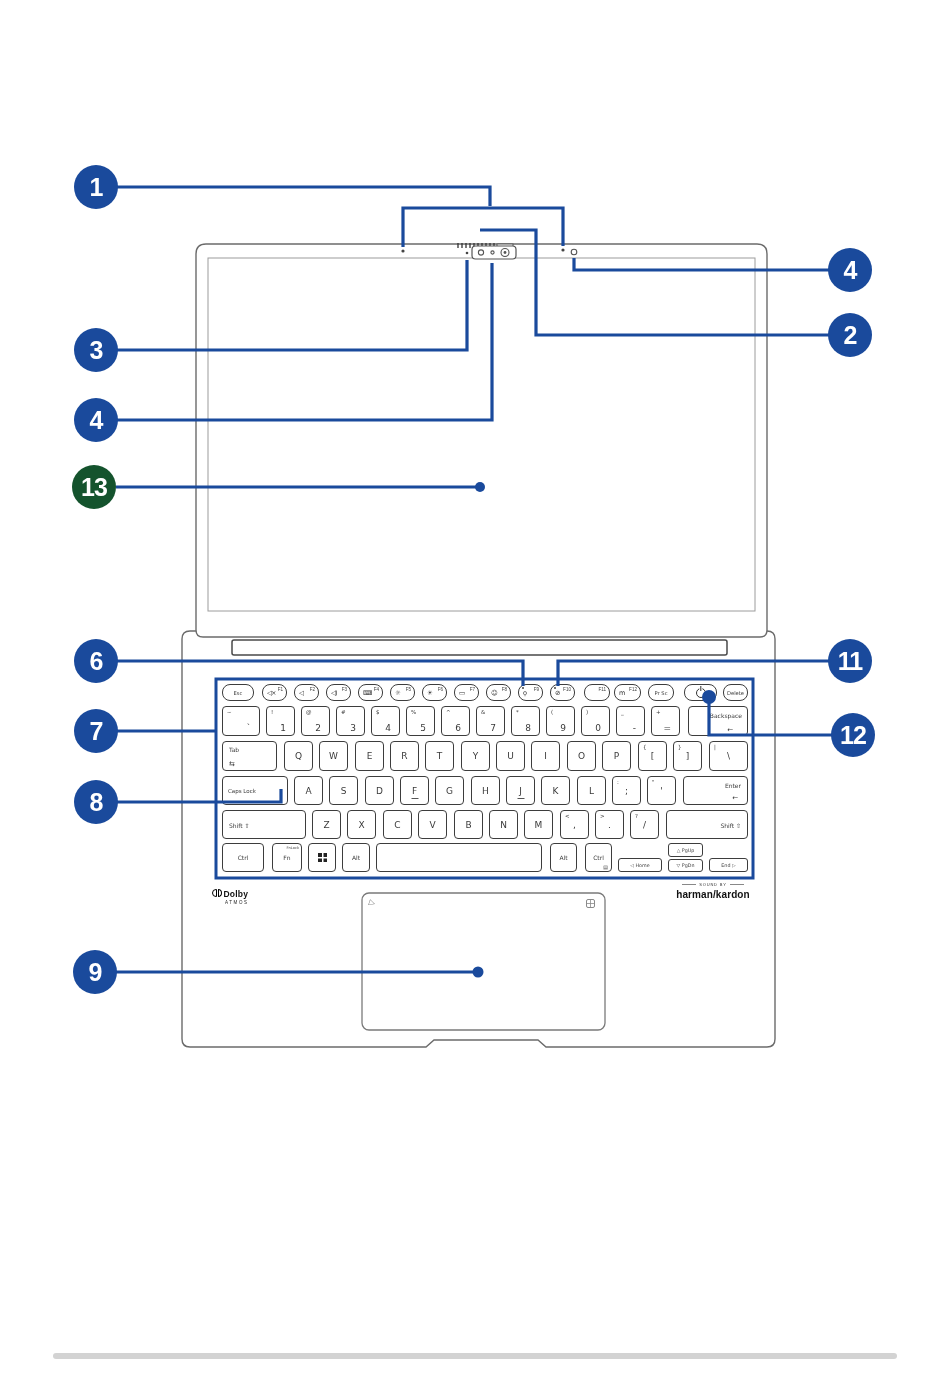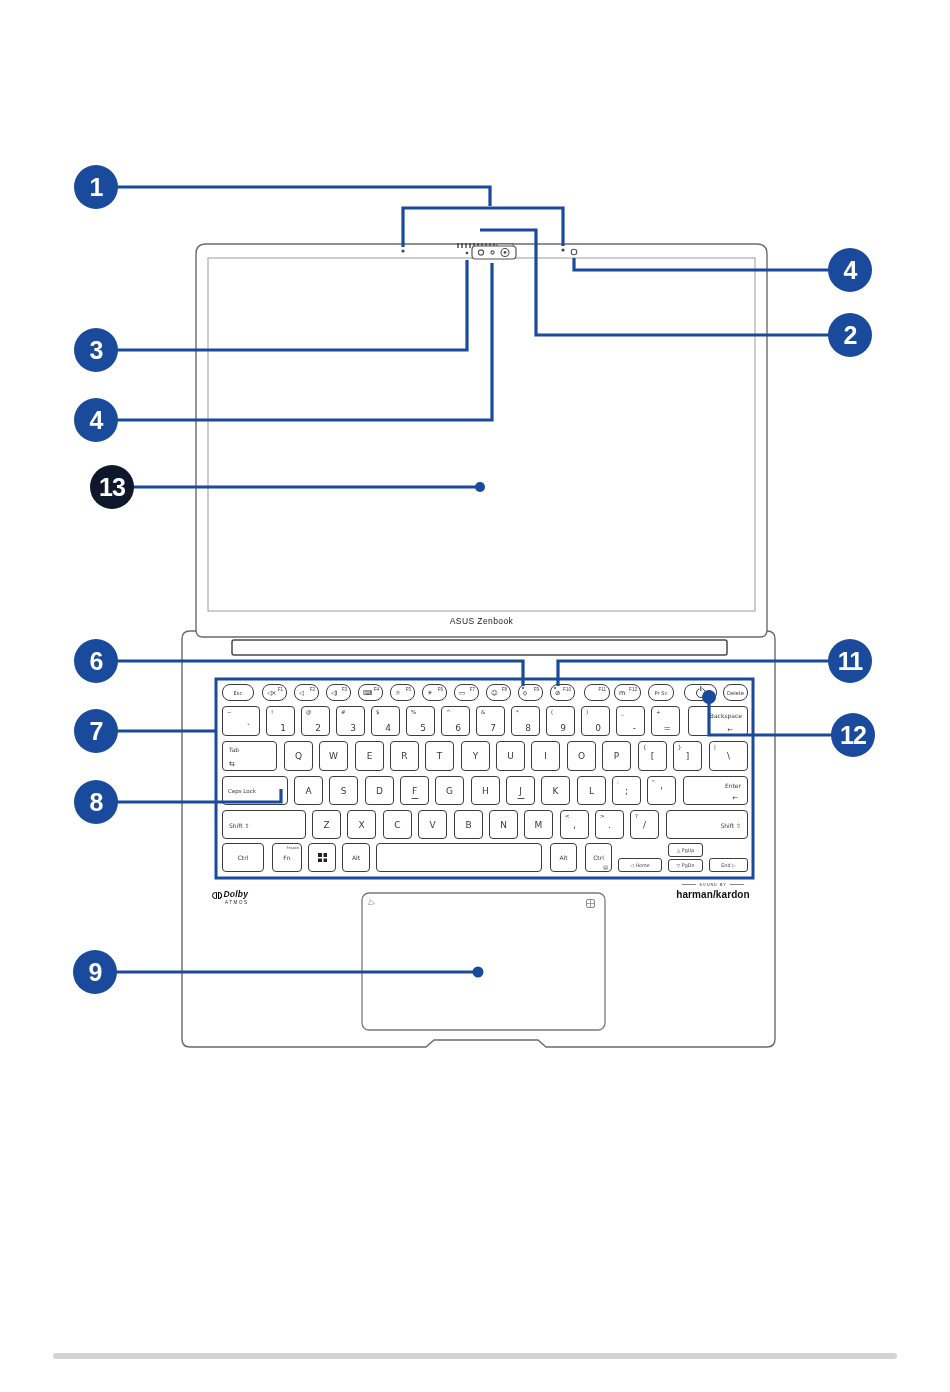--- a/index.html
+++ b/index.html
@@ -43,21 +43,21 @@
   .fled{position:absolute;top:2px;left:2.5px;width:2px;height:2px;border-radius:50%;background:#444;}
   .bmp{position:absolute;bottom:5px;left:50%;transform:translateX(-50%);width:7px;height:1px;background:#555;}
   .winlogo{width:9px;height:9px;
      background:linear-gradient(#fff,#fff) 4px 0/1.5px 9px no-repeat,
                 linear-gradient(#fff,#fff) 0 4px/9px 1.5px no-repeat,#222;}
   .pwrglyph{width:8px;height:8px;border:1.2px solid #333;border-radius:50%;position:relative;margin:auto;}
   .pwrglyph:after{content:"";position:absolute;left:50%;top:-2.5px;width:1.4px;height:4.5px;background:#333;
                   transform:translateX(-50%);box-shadow:0 0 0 1px #fff;}
   
   .dolby{position:absolute;left:212px;top:889px;z-index:2;color:#111;}
-  .dolby .row{display:flex;align-items:flex-end;gap:1.5px;font-style:italic;}
+  .dolby .row{display:flex;align-items:flex-start;gap:1.5px;}
   .dd{display:flex;gap:1px;}
   .dd i{display:block;width:4.5px;height:7.5px;border:1.3px solid #000;box-sizing:border-box;}
   .dd i:first-child{border-radius:5px 0 0 5px;}
   .dd i:last-child{border-radius:0 5px 5px 0;}
   .dolby .name{font-size:8.5px;font-weight:bold;letter-spacing:0.2px;}
   .dolby .atmos{font-size:4.5px;letter-spacing:1.6px;margin-top:1px;margin-left:13px;color:#222;}
   .hk{position:absolute;left:672px;top:882px;width:82px;text-align:center;z-index:2;color:#111;}
   .hk .soundby{font-size:4px;letter-spacing:0.8px;color:#333;display:flex;align-items:center;gap:3px;justify-content:center;}
   .hk .soundby:before,.hk .soundby:after{content:"";display:block;width:14px;height:1px;background:#888;}
   .hk .name{font-size:10px;font-weight:bold;margin-top:1.5px;letter-spacing:0.1px;}
@@ -382,21 +382,20 @@
         <span class="mn">△ PgUp</span>
       </div>
       <div class="key navk" style="left: 668px; top: 859px; width: 35px; height: 13px;">
         <span class="mn">▽ PgDn</span>
       </div>
       <div class="key navk" style="left: 709px; top: 858px; width: 39px; height: 14px;">
         <span class="mn">End ▷</span>
       </div>
     </div>
 
-  <div class="screen-label">ASUS Zenbook</div>
 
   <div class="dolby">
     <div class="row">
       <span class="dd">
           <i></i>
           <i></i>
         </span>
       <span class="name">Dolby</span>
     </div>
     <div class="atmos">ATMOS</div>
@@ -427,21 +426,21 @@
     <path d="M115 972 H478"></path>
     <circle cx="478" cy="972" r="5.5" fill="#1a4a9c" stroke="none"></circle>
     <circle cx="709" cy="697" r="7" fill="#1a4a9c" stroke="none"></circle>
     <path d="M709 703 V735 H833"></path>
   </svg>
 
   <div class="footer-bar"></div>
 <div class="callout" style="left: 74px; top: 165px; background: rgb(26, 74, 156);">1</div>
     <div class="callout" style="left: 74px; top: 328px; background: rgb(26, 74, 156);">3</div>
     <div class="callout" style="left: 74px; top: 398px; background: rgb(26, 74, 156);">4</div>
-    <div class="callout" style="left: 90px; top: 465px; background: #0f172a;">13</div>
+    <div class="callout" style="left: 72px; top: 465px; background: #14532d;">13</div>
     <div class="callout" style="left: 74px; top: 639px; background: rgb(26, 74, 156);">6</div>
     <div class="callout" style="left: 74px; top: 709px; background: rgb(26, 74, 156);">7</div>
     <div class="callout" style="left: 74px; top: 780px; background: rgb(26, 74, 156);">8</div>
     <div class="callout" style="left: 73px; top: 950px; background: rgb(26, 74, 156);">9</div>
     <div class="callout" style="left: 828px; top: 248px; background: rgb(26, 74, 156);">4</div>
     <div class="callout" style="left: 828px; top: 313px; background: rgb(26, 74, 156);">2</div>
     <div class="callout" style="left: 828px; top: 639px; background: rgb(26, 74, 156); text-align: center;">11</div>
     <div class="callout" style="left: 831px; top: 713px; background: rgb(26, 74, 156);">12</div>
   </div>
 

